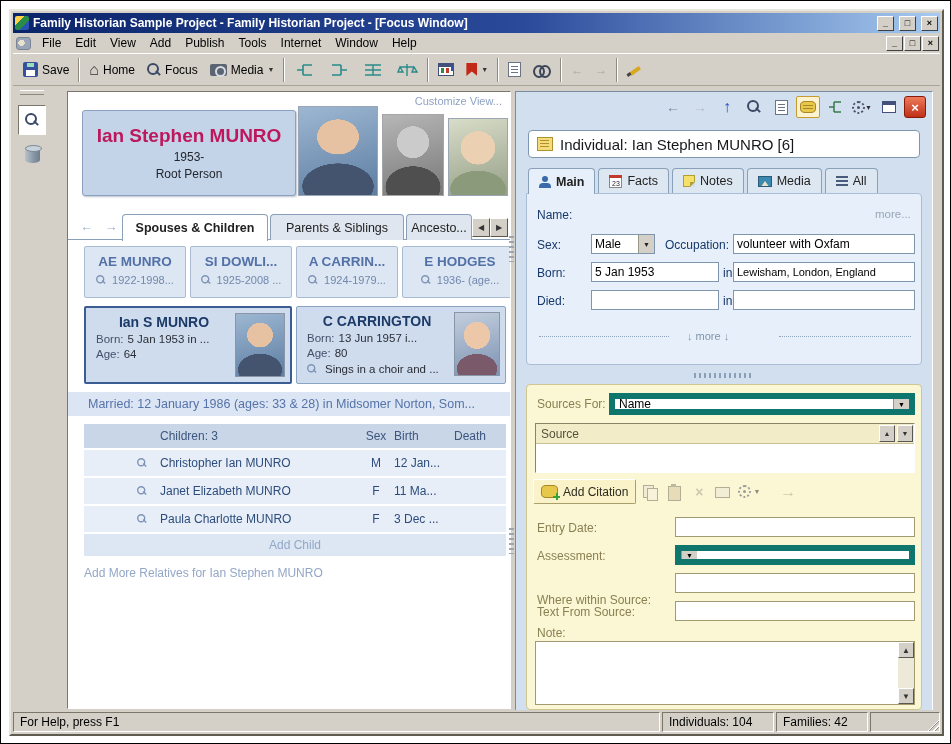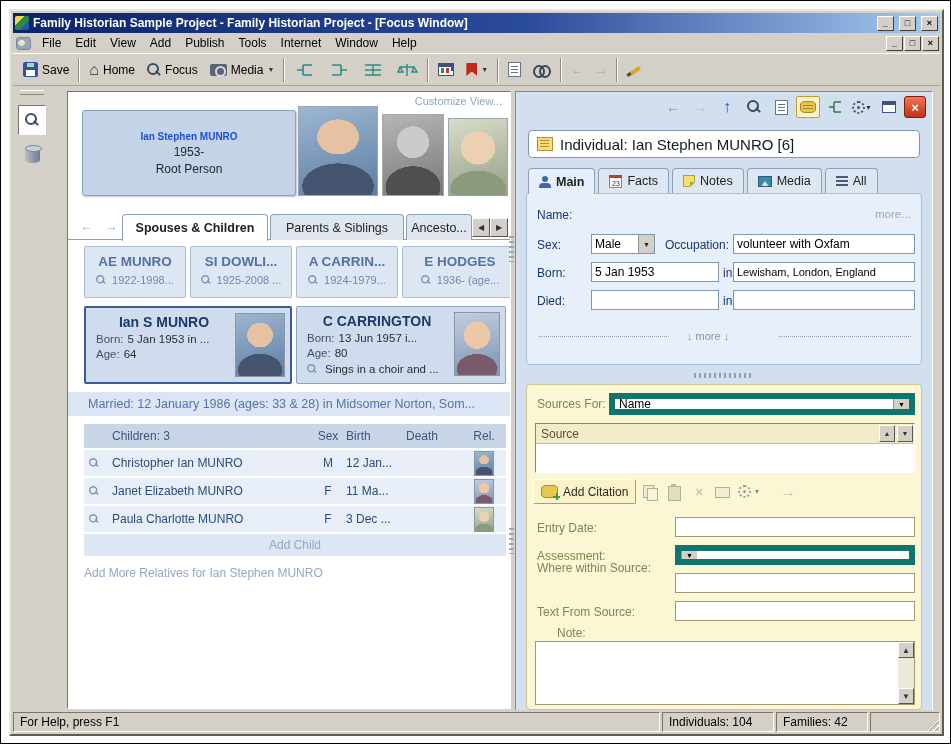--- a/index.html
+++ b/index.html
@@ -61,21 +61,21 @@
 .rail-btn{width:28px;height:30px;margin:4px auto;display:flex;align-items:center;justify-content:center;}
 .rail-btn.active{background:#fff;border:1px solid;border-color:#7a766a #fff #fff #7a766a;}
 
 
 .focus-pane{position:absolute;left:54px;top:5px;width:444px;height:618px;background:#fff;
  border:1px solid;border-color:#7a766a #fff #fff #7a766a;overflow:hidden;}
 .customize{position:absolute;top:3px;right:8px;font-size:11px;color:#8fa3c3;}
 .person-box{position:absolute;left:14px;top:18px;width:214px;height:86px;background:#c3d4e8;
  border:1px solid #8aa2c0;border-radius:3px;box-shadow:1px 1px 2px rgba(60,80,120,.35);
  display:flex;flex-direction:column;align-items:center;justify-content:center;gap:3px;}
-.person-name{font-size:10px;font-weight:bold;color:#1d4ed8;}
+.person-name{font-size:19px;font-weight:bold;color:#be185d;}
 .person-sub{font-size:12px;color:#22262e;}
 .photo{position:absolute;border:1px solid #9aa6b4;}
 .ph-face{background:
  radial-gradient(ellipse 27% 20% at 50% 34%,#e6c2a2 0 99%,transparent 100%),
  radial-gradient(ellipse 46% 26% at 50% 90%,#44536e 0 99%,transparent 100%),
  linear-gradient(165deg,#9db7d2,#5d7da2);}
 .ph-bw{filter:grayscale(1) contrast(1.05);}
 .ph-child{background:
  radial-gradient(ellipse 30% 22% at 50% 38%,#ecd0b2 0 99%,transparent 100%),
  radial-gradient(ellipse 48% 24% at 50% 92%,#8a9a7a 0 99%,transparent 100%),
@@ -98,21 +98,21 @@
 .cpl{position:absolute;background:#cfdcee;border-radius:2px;}
 .cpl.sel{border:2px solid #3c5c94;}
 .cpl.plain{border:1px solid #8aa4c4;}
 .cpl .nm{font-size:14px;font-weight:bold;color:#1c3a68;text-align:center;padding:6px 56px 0 8px;white-space:nowrap;overflow:hidden;}
 .cpl .ln{font-size:11.5px;color:#2a2e36;padding:3px 56px 0 10px;white-space:nowrap;overflow:hidden;display:flex;gap:4px;align-items:center;}
 .cpl .lbl{color:#44506a;}
 .cpl-photo{position:absolute;top:5px;right:5px;border:1px solid #8a96a8;}
 .married{position:absolute;left:0;top:300px;width:444px;height:24px;background:#dbe5f3;
  font-size:12.5px;color:#5573a9;line-height:24px;padding-left:20px;white-space:nowrap;overflow:hidden;}
 .ctable{position:absolute;left:16px;top:332px;width:422px;font-size:12px;color:#2c4c7c;}
-.crow{display:flex;align-items:center;}
+.crow{display:flex;align-items:center;padding-left:48px;}
 .chead{background:#c9d6e7;height:24px;color:#3c567e;}
 .cbody{background:#e7eef8;height:28px;border-top:2px solid #fff;}
 .c-ic{width:24px;flex:0 0 auto;display:flex;justify-content:center;}
 .c-name{width:202px;flex:0 0 auto;padding-left:4px;white-space:nowrap;overflow:hidden;}
 .c-sex{width:36px;flex:0 0 auto;text-align:center;}
 .c-birth{width:60px;flex:0 0 auto;white-space:nowrap;overflow:hidden;}
 .c-death{width:56px;flex:0 0 auto;}
 .c-rel{width:44px;flex:0 0 auto;display:flex;justify-content:center;}
 .thumb{width:20px;height:25px;border:1px solid #8a96a8;}
 .addchild{background:#dde7f3;height:24px;border-top:2px solid #fff;display:flex;align-items:center;justify-content:center;color:#93a7c7;font-size:12px;}
@@ -576,27 +576,27 @@
 
         <div class="ylabel" style="left:10px;top:136px;">Entry Date:</div>
         <input class="yfield" style="left: 148px; top: 132px; width: 240px;" value="">
 
         <div class="ylabel" style="left:10px;top:164px;">Assessment:</div>
         <div class="ycombo" style="left:148px;top:160px;width:240px;height:20px;">
           <span class="val"></span>
           <span class="cbtn" style="width:16px;height:100%;background:#d4d0c8;border-left:1px solid #9a968a;font-size:7px;display:flex;align-items:center;justify-content:center;">▼</span>
         </div>
 
-        <div class="ylabel" style="left:10px;top:176px;">Where within Source:</div>
+        <div class="ylabel" style="left:10px;top:208px;">Where within Source:</div>
         <input class="yfield" style="left: 148px; top: 188px; width: 240px;" value="">
 
         <div class="ylabel" style="left:10px;top:220px;">Text From Source:</div>
         <input class="yfield" style="left: 148px; top: 216px; width: 240px;" value="">
 
-        <div class="ylabel" style="left:10px;top:241px;margin-left:20px;">Note:</div>
+        <div class="ylabel" style="left:10px;top:241px;">Note:</div>
         <div class="notebox">
           <div class="vsb">
             <div class="sbtn">▲</div>
             <div class="sbtn">▼</div>
           </div>
         </div>
       </div>
     </div>
   </div>
 

